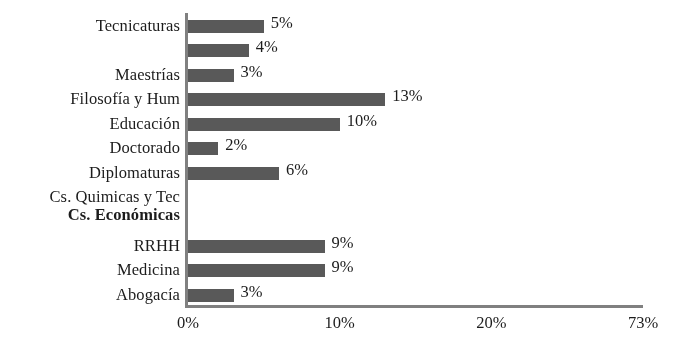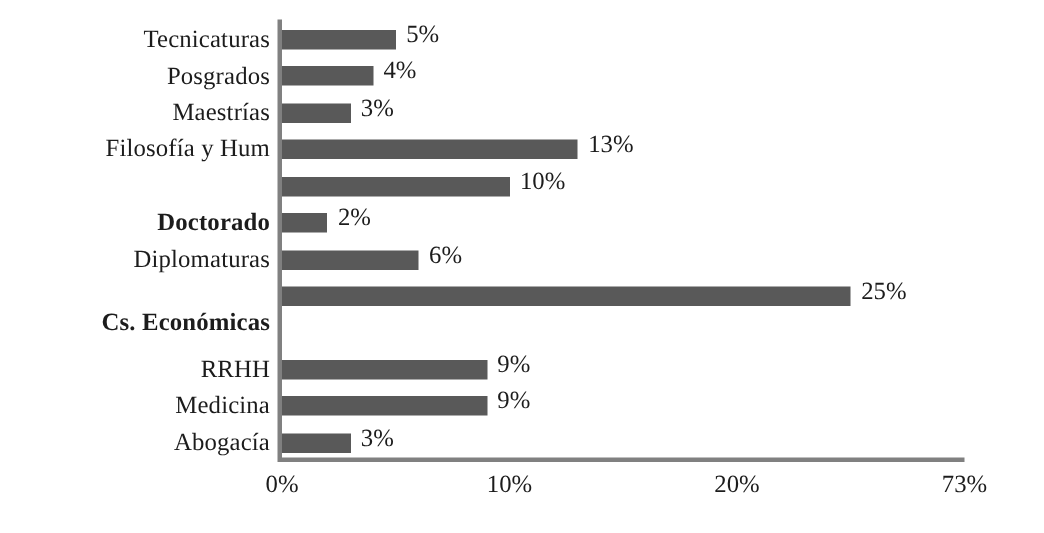--- a/index.html
+++ b/index.html
@@ -110,25 +110,26 @@
     color: #1c1c1c;
   }
 </style>
 </head>
 <body>
 
 <div id="chart-root">
 
   <div class="cat-labels">
       <div class="cat-label" style="top: 3.20833px;">Tecnicaturas</div>
-      <div class="cat-label" style="top: 27.625px;">Posgrados</div>
       <div class="cat-label" style="top: 52.0417px;">Maestrías</div>
       <div class="cat-label" style="top: 76.4583px;">Filosofía y Hum</div>
-      <div class="cat-label" style="top: 125.292px; font-weight: bold;">Doctorado</div>
+      <div class="cat-label" style="top: 100.875px;">Educación</div>
+      <div class="cat-label" style="top: 125.292px;">Doctorado</div>
       <div class="cat-label" style="top: 149.708px;">Diplomaturas</div>
+      <div class="cat-label" style="top: 174.125px;">Cs. Quimicas y Tec</div>
       <div class="cat-label" style="top: 192px; font-weight: bold;">Cs. Económicas</div>
       <div class="cat-label" style="top: 222.958px;">RRHH</div>
       <div class="cat-label" style="top: 247.375px;">Medicina</div>
       <div class="cat-label" style="top: 271.792px;">Abogacía</div>
     </div>
 
   <div class="axis-y"></div>
 
   <div class="plot-area">
       <div class="bar-row" style="top: 0px; width: 455px;">
@@ -152,24 +153,20 @@
         <div class="bar-value" style="left: 158.667px;">10%</div>
       </div>
       <div class="bar-row" style="top: 122.083px; width: 455px;">
         <div class="bar" style="width: 30.3333px; background: rgb(89, 89, 89);"></div>
         <div class="bar-value" style="left: 37.3333px;">2%</div>
       </div>
       <div class="bar-row" style="top: 146.5px; width: 455px;">
         <div class="bar" style="width: 91px; background: rgb(89, 89, 89);"></div>
         <div class="bar-value" style="left: 98px;">6%</div>
       </div>
-      <div class="bar-row" style="top: 170.917px; width: 455px;">
-        <div class="bar" style="width: 379.167px; background: rgb(89, 89, 89);"></div>
-        <div class="bar-value" style="left: 386.167px;">25%</div>
-      </div>
       <div class="bar-row" style="top: 219.75px; width: 455px;">
         <div class="bar" style="width: 136.5px; background: rgb(89, 89, 89);"></div>
         <div class="bar-value" style="left: 143.5px;">9%</div>
       </div>
       <div class="bar-row" style="top: 244.167px; width: 455px;">
         <div class="bar" style="width: 136.5px; background: rgb(89, 89, 89);"></div>
         <div class="bar-value" style="left: 143.5px;">9%</div>
       </div>
       <div class="bar-row" style="top: 268.583px; width: 455px;">
         <div class="bar" style="width: 45.5px; background: rgb(89, 89, 89);"></div>

